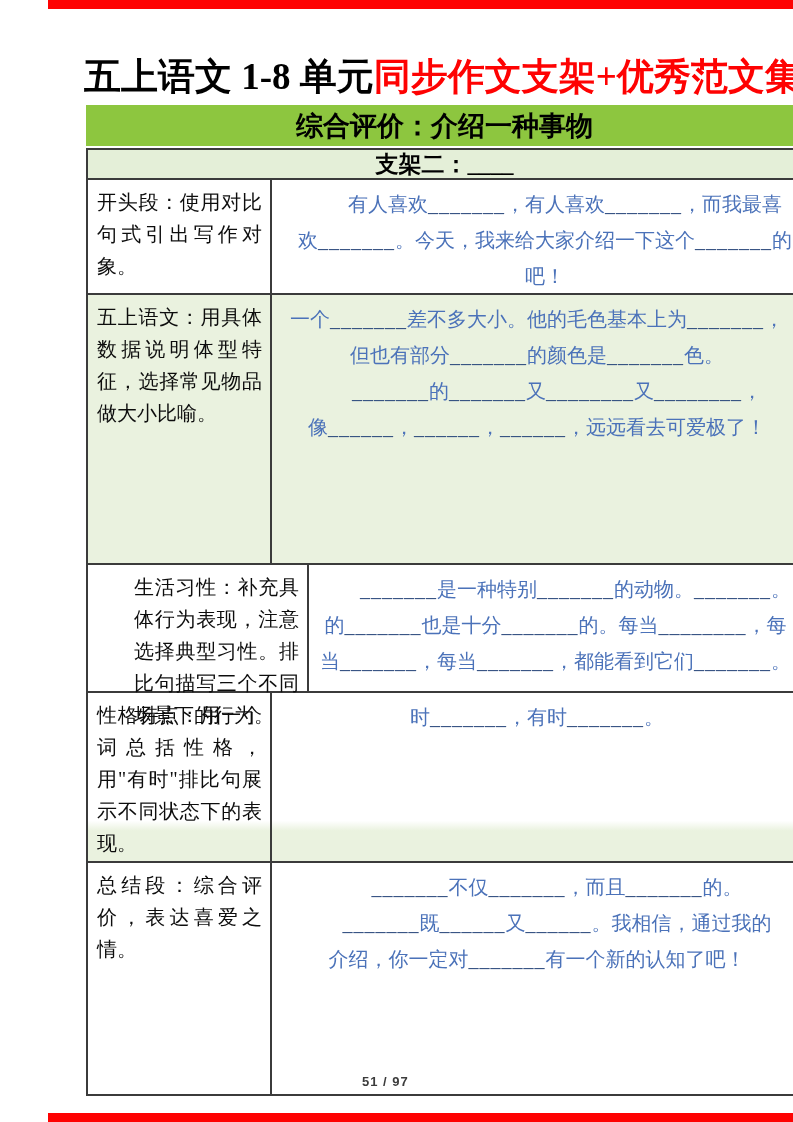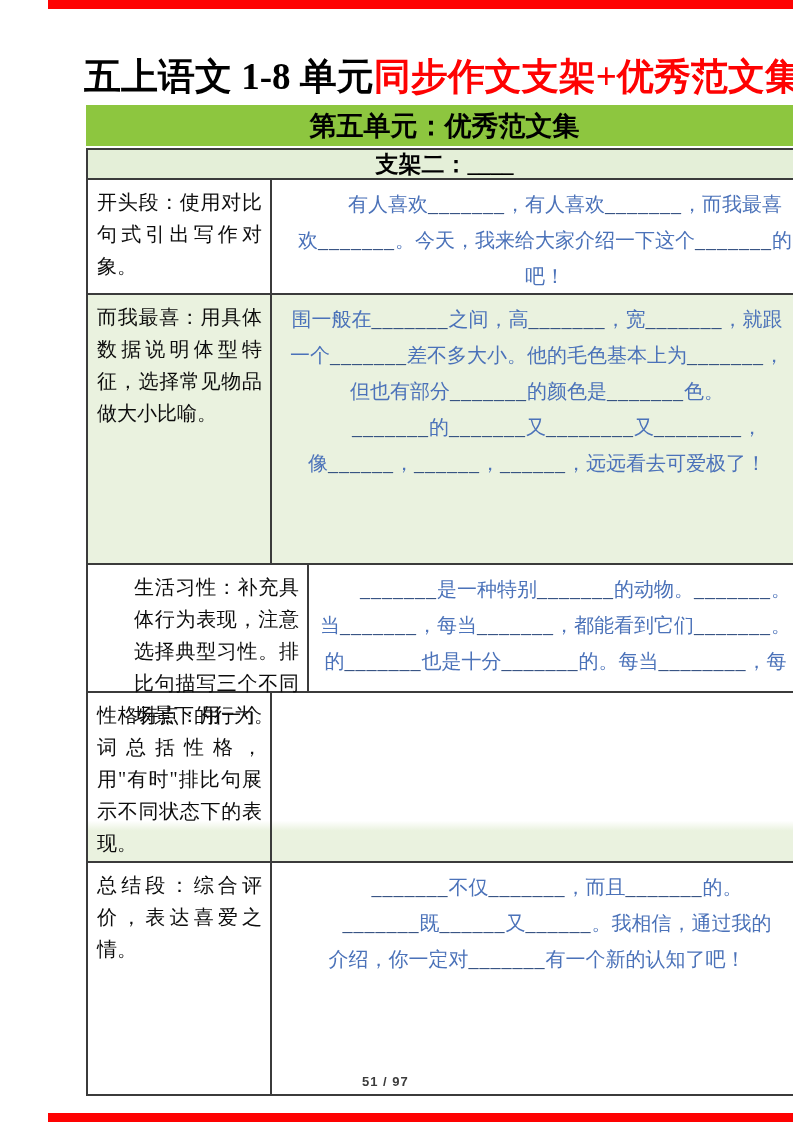--- a/index.html
+++ b/index.html
@@ -38,60 +38,60 @@
 </style>
 </head>
 <body>
 
 <div class="page">
   <div class="redbar top"></div>
 
   <div class="title"><span class="t-black">五上语文 1-8 单元</span><span class="t-red">同步作文支架+优秀范文集</span></div>
 
   <div class="banner">
-    <span>第五单元：优秀范文集</span>
+    <span>综合评价：介绍一种事物</span>
   </div>
 
   <div class="sheet">
     <div class="thead">
       <span>支架二：____</span>
     </div>
 
     <div class="trow r1">
       <div class="cell label">开头段：使用对比句式引出写作对象。</div>
       <div class="cell content">
           <div class="tl">　　有人喜欢<span class="bk">_______</span>，有人喜欢<span class="bk">_______</span>，而我最喜</div>
           <div class="tl">欢<span class="bk">_______</span>。今天，我来给大家介绍一下这个<span class="bk">_______</span>的</div>
           <div class="tl">吧！</div>
         </div>
     </div>
 
     <div class="trow r2">
-      <div class="cell label">而我最喜：用具体数据说明体型特征，选择常见物品做大小比喻。</div>
+      <div class="cell label">五上语文：用具体数据说明体型特征，选择常见物品做大小比喻。</div>
       <div class="cell content">
-          <div class="tl">围一般在<span class="bk">_______</span>之间，高<span class="bk">_______</span>，宽<span class="bk">_______</span>，就跟</div>
           <div class="tl">一个<span class="bk">_______</span>差不多大小。他的毛色基本上为<span class="bk">_______</span>，</div>
           <div class="tl">但也有部分<span class="bk">_______</span>的颜色是<span class="bk">_______</span>色。</div>
           <div class="tl">　　<span class="bk">_______</span>的<span class="bk">_______</span>又<span class="bk">________</span>又<span class="bk">________</span>，</div>
           <div class="tl">像<span class="bk">______</span>，<span class="bk">______</span>，<span class="bk">______</span>，远远看去可爱极了！</div>
         </div>
     </div>
 
     <div class="trow r3">
       <div class="cell label">生活习性：补充具体行为表现，注意选择典型习性。排比句描写三个不同场景下的行为。</div>
       <div class="cell content">
           <div class="tl">　　<span class="bk">_______</span>是一种特别<span class="bk">_______</span>的动物。<span class="bk">_______</span>。</div>
+          <div class="tl">的<span class="bk">_______</span>也是十分<span class="bk">_______</span>的。每当<span class="bk">________</span>，每</div>
           <div class="tl">当<span class="bk">_______</span>，每当<span class="bk">_______</span>，都能看到它们<span class="bk">_______</span>。</div>
-          <div class="tl">的<span class="bk">_______</span>也是十分<span class="bk">_______</span>的。每当<span class="bk">________</span>，每</div>
         </div>
     </div>
 
     <div class="trow r4">
       <div class="cell label">性格特点：用一个词总括性格，用"有时"排比句展示不同状态下的表现。</div>
       <div class="cell content">
+          <div class="tl">时<span class="bk">_______</span>，有时<span class="bk">_______</span>。</div>
         </div>
     </div>
 
     <div class="trow r5">
       <div class="cell label">总结段：综合评价，表达喜爱之情。</div>
       <div class="cell content">
           <div class="tl">　　<span class="bk">_______</span>不仅<span class="bk">_______</span>，而且<span class="bk">_______</span>的。</div>
           <div class="tl">　　<span class="bk">_______</span>既<span class="bk">______</span>又<span class="bk">______</span>。我相信，通过我的</div>
           <div class="tl">介绍，你一定对<span class="bk">_______</span>有一个新的认知了吧！</div>
         </div>

